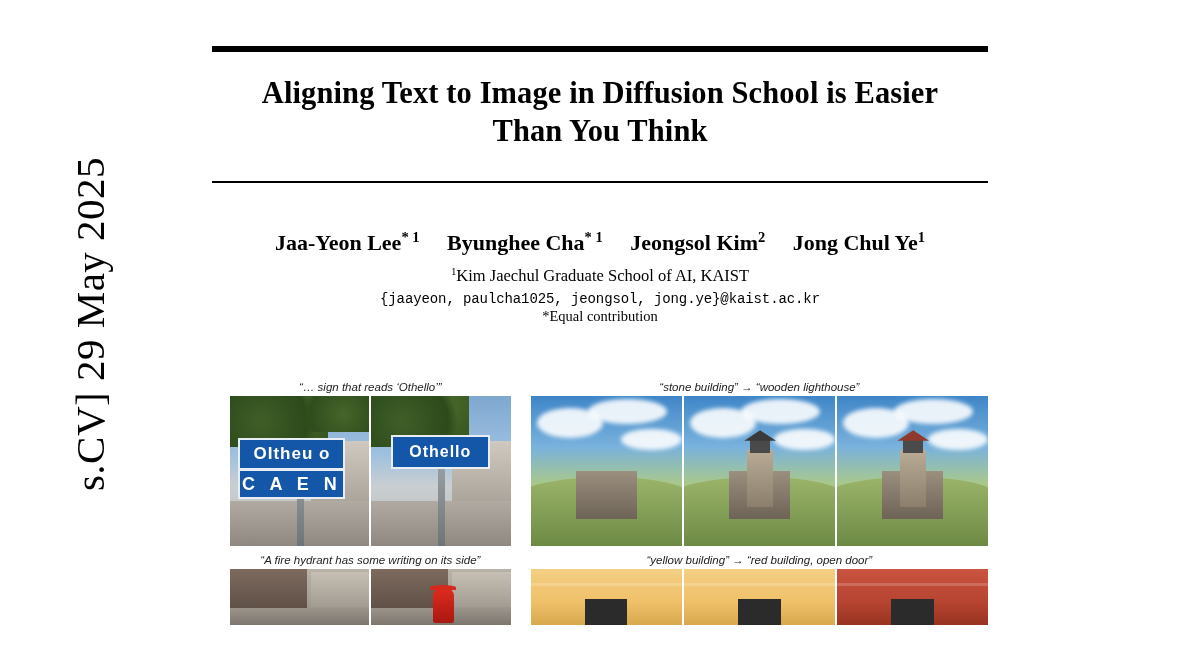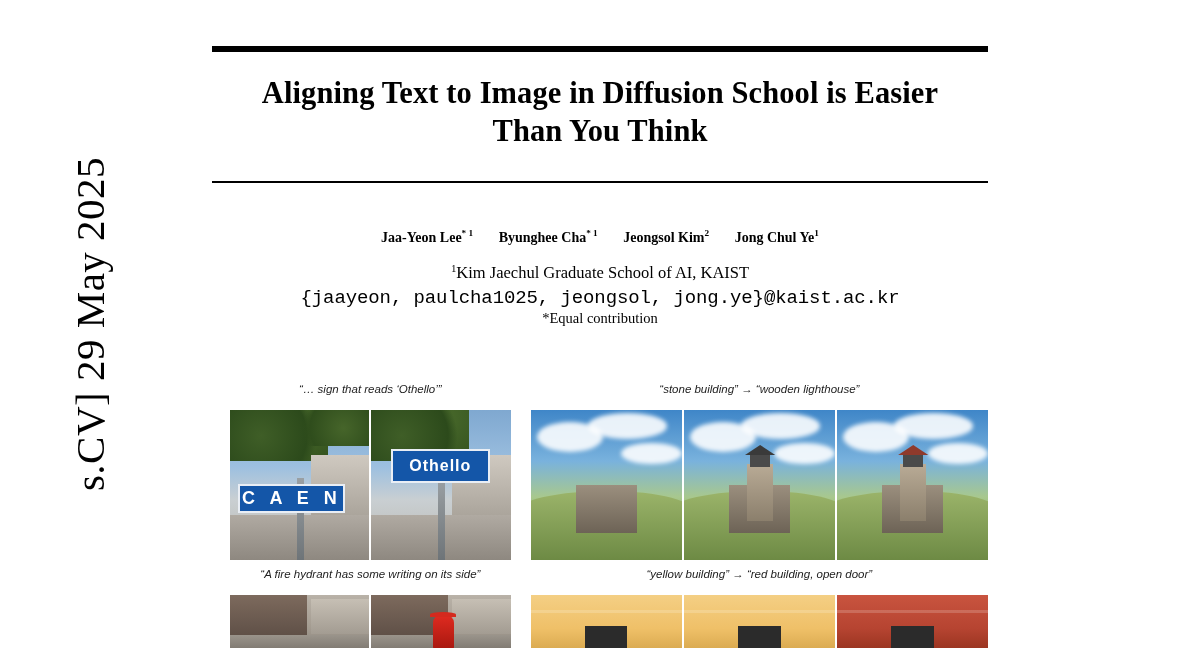--- a/index.html
+++ b/index.html
@@ -68,45 +68,45 @@
     background: #000;
     margin-top: 30px;
   }
 
   
   .authors {
     margin-top: 46px;
     text-align: center;
   }
   .author-line {
-    font-size: 14px;
+    font-size: 22px;
     font-weight: bold;
     line-height: 1.3;
   }
   .author {
     display: inline-block;
     margin: 0 11px;
     white-space: nowrap;
   }
   sup {
     font-size: 0.66em;
     font-weight: bold;
     vertical-align: super;
     line-height: 0;
   }
   .affil {
     font-size: 16.5px;
     font-weight: normal;
     line-height: 1.42;
-    margin-top: 14px;
+    margin-top: 7px;
   }
   .affil sup { font-weight: normal; }
   .emails {
     font-family: "Liberation Mono", monospace;
-    font-size: 19px;
+    font-size: 14px;
     margin-top: 3px;
     letter-spacing: -0.1px;
   }
   .equal {
     font-size: 14.5px;
     margin-top: 1px;
   }
 
   
   .figure {
@@ -122,21 +122,21 @@
   }
   .fig-block.left  { width: 291px; margin-left: 18px; }
   .fig-block.right { width: 474px; margin-left: 20px; }
 
   .fig-caption {
     font-family: "Liberation Sans", sans-serif;
     font-style: italic;
     font-size: 11.5px;
     text-align: center;
     color: #222;
-    padding-bottom: 15px;
+    padding-bottom: 3px;
     white-space: nowrap;
     overflow: hidden;
   }
   .strip {
     display: flex;
     gap: 2px;
     height: 150px;
     overflow: hidden;
   }
   .strip.short { height: 56px; }
@@ -320,20 +320,21 @@
 
       <div class="fig-block left">
         <div class="fig-caption">“… sign that reads ‘Othello’”</div>
         <div class="strip">
           <div class="cell img-sign">
             <div class="tree"></div>
             <div class="tree2"></div>
             <div class="bldg"></div>
             <div class="road"></div>
             <div class="pole"></div>
+            <div class="plate big">OItheu  o</div>
             <div class="plate big2">C A E N</div>
           </div>
           <div class="cell img-sign">
             <div class="tree"></div>
             <div class="bldg"></div>
             <div class="road"></div>
             <div class="pole"></div>
             <div class="plate mid">Othello</div>
           </div>
         </div>

